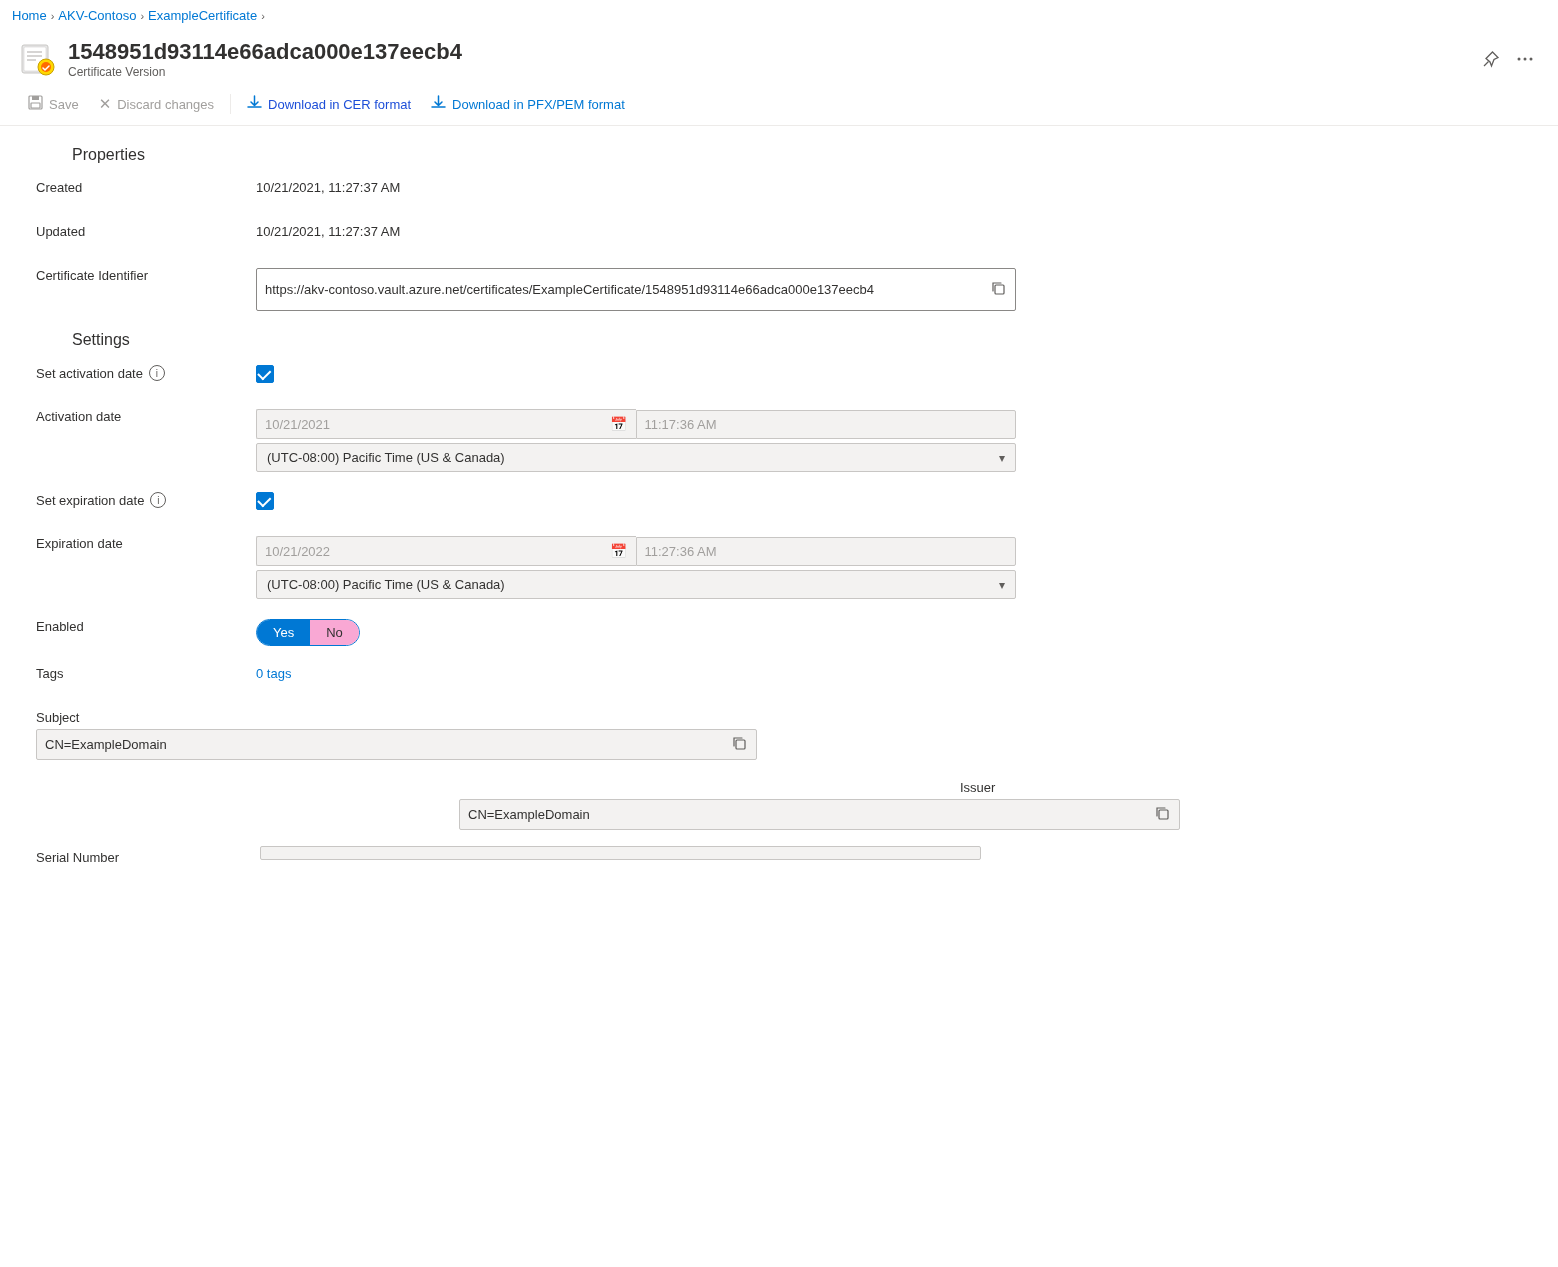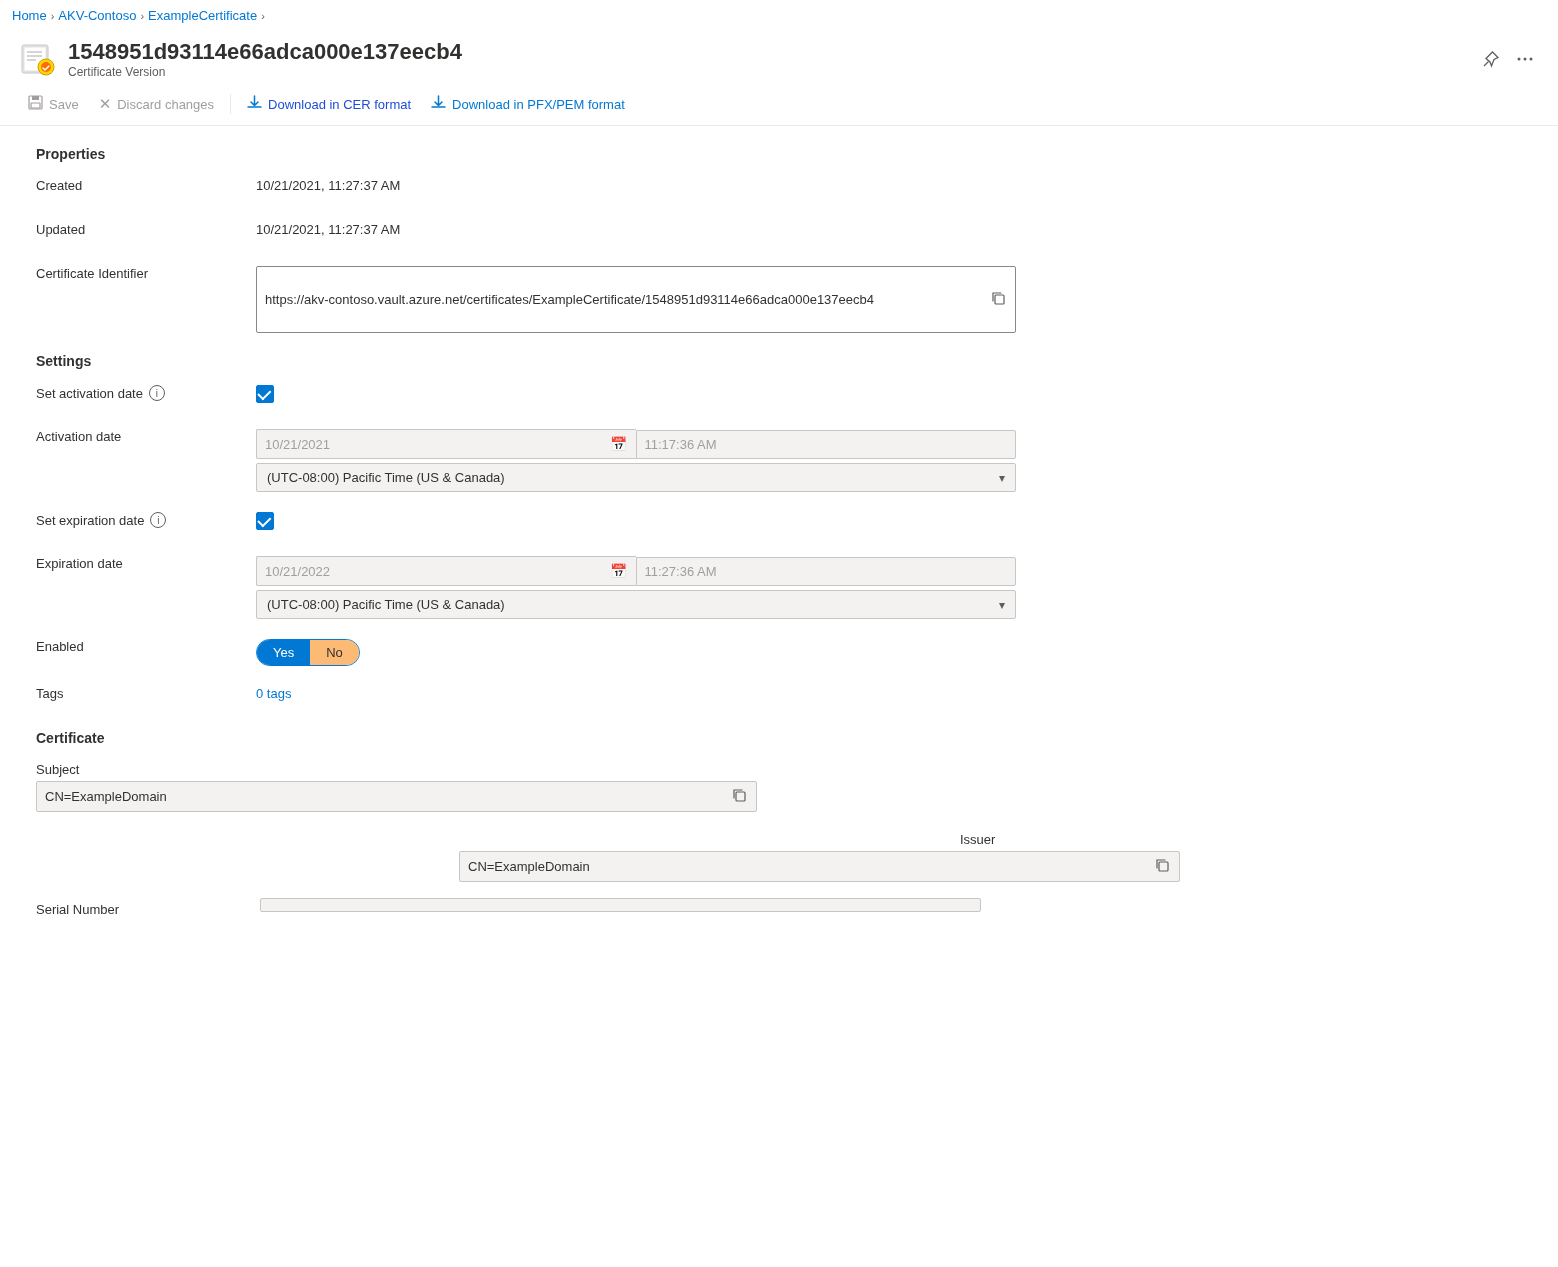--- a/index.html
+++ b/index.html
@@ -82,25 +82,26 @@
     .toolbar-btn.disabled { color: #a19f9d; cursor: not-allowed; }
     .toolbar-btn .tb-icon { font-size: 15px; }
     .toolbar-sep { width: 1px; height: 20px; background: #edebe9; margin: 0 4px; }
 
     .content {
       padding: 20px 20px 20px 36px;
       max-width: 1200px;
     }
 
     .section-header {
-      font-size: 14px;
-      font-weight: 700;
+      font-size: 16px;
+      font-weight: 400;
       color: #323130;
       margin-bottom: 12px;
       margin-top: 20px;
+      margin-left: 36px;
     }
     .section-header:first-child { margin-top: 0; }
 
     .prop-row {
       display: flex;
       align-items: flex-start;
       margin-bottom: 16px;
       min-height: 28px;
     }
     .prop-label {
@@ -131,21 +132,21 @@
       color: #605e5c;
       cursor: help;
     }
 
     .identifier-field {
       display: flex;
       align-items: center;
       border: 1px solid #8a8886;
       border-radius: 2px;
       background: #fff;
-      padding: 24px 8px;
+      padding: 12px 8px;
       font-size: 13px;
       color: #323130;
       width: 760px;
       max-width: 100%;
     }
     .identifier-field span { flex: 1; overflow: hidden; text-overflow: ellipsis; white-space: nowrap; }
     .copy-btn {
       background: none;
       border: none;
       cursor: pointer;
@@ -237,21 +238,21 @@
       border-radius: 20px;
       overflow: hidden;
       border: 1.5px solid #0078d4;
       width: fit-content;
     }
     .toggle-option {
       padding: 5px 16px;
       font-size: 13px;
       cursor: pointer;
       border: none;
-      background: #fdba74;
+      background: #f9a8d4;
       color: #323130;
     }
     .toggle-option.active {
       background: #0078d4;
       color: #fff;
     }
 
     .tags-link {
       color: #0078d4;
       text-decoration: none;
@@ -458,21 +459,20 @@
     </div>
   </div>
 
   <div class="prop-row">
     <div class="prop-label">Tags</div>
     <div class="prop-value">
       <a href="#" class="tags-link">0 tags</a>
     </div>
   </div>
 
-  <div class="section-header">Certificate</div>
 
   <div class="prop-row" style="flex-direction:column; align-items:flex-start; gap:4px;">
     <div class="prop-label">Subject</div>
     <div class="subject-field">
       <span>CN=ExampleDomain</span>
       <button class="copy-btn" title="Copy" style="margin-left:auto;">
         <svg width="14" height="14" viewBox="0 0 14 14" fill="none" xmlns="http://www.w3.org/2000/svg">
           <rect x="4" y="4" width="9" height="9" rx="1" stroke="#605e5c" stroke-width="1.2" fill="none"></rect>
           <path d="M2 10V2h8" stroke="#605e5c" stroke-width="1.2" fill="none" stroke-linecap="round"></path>
         </svg>

